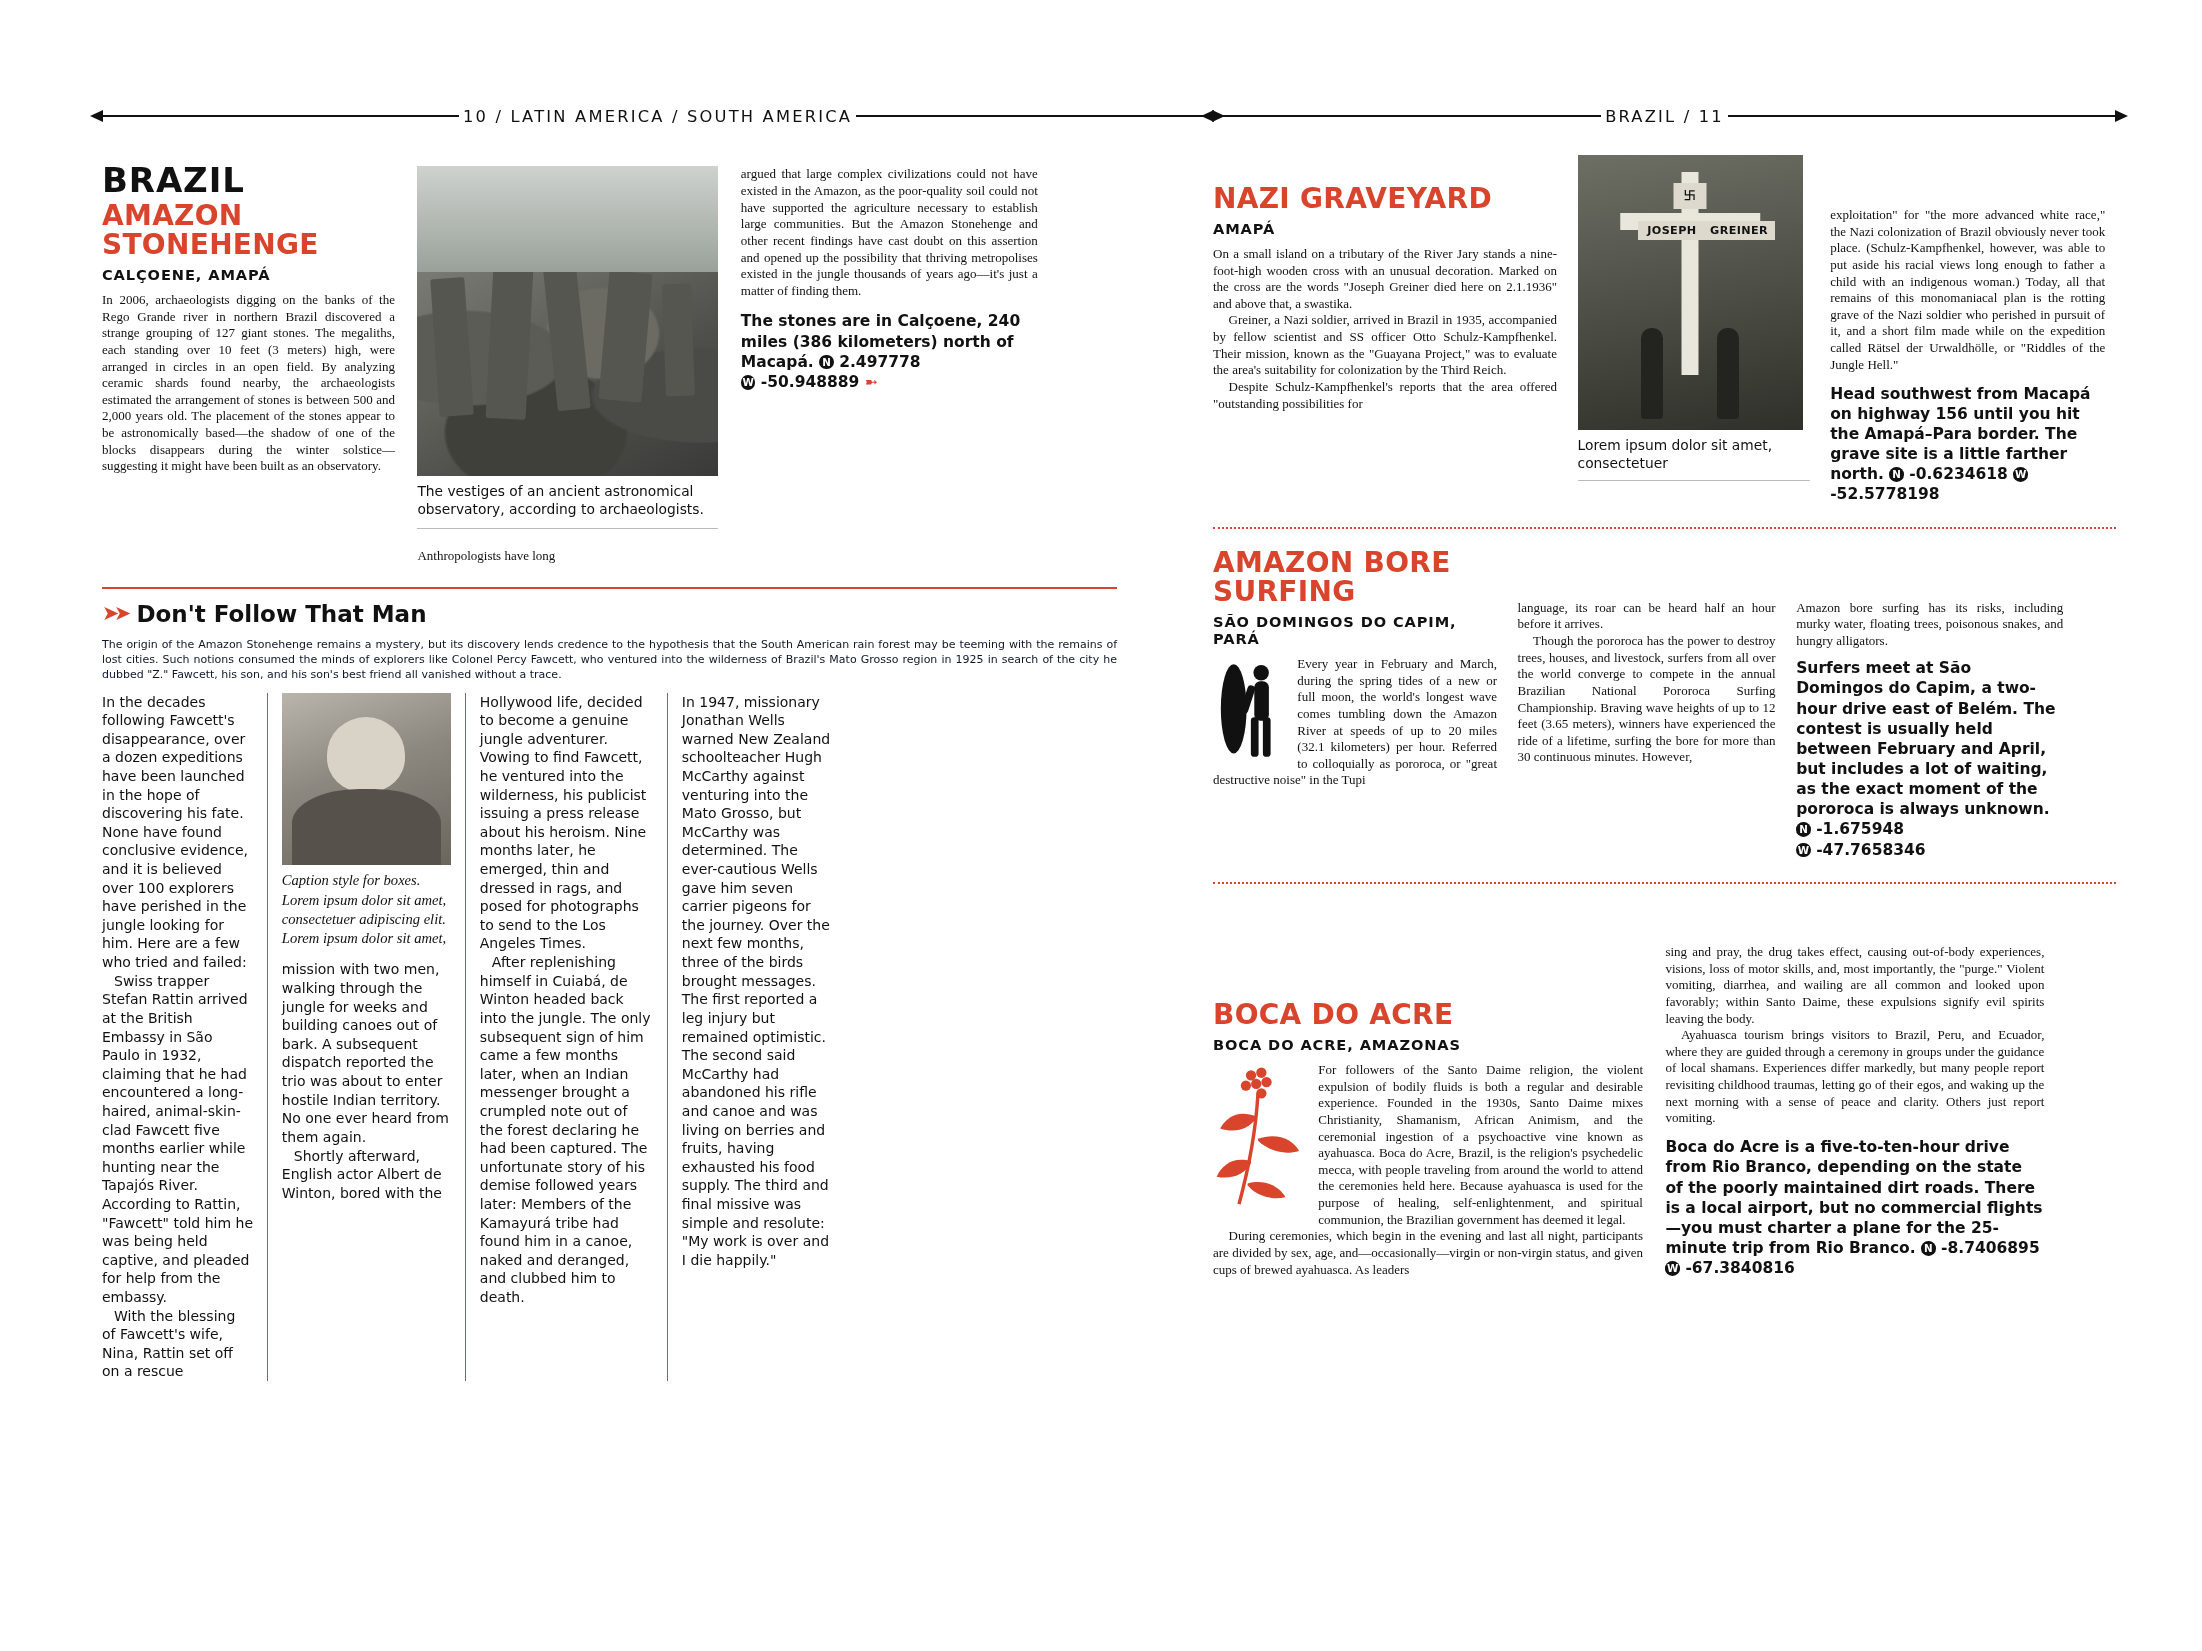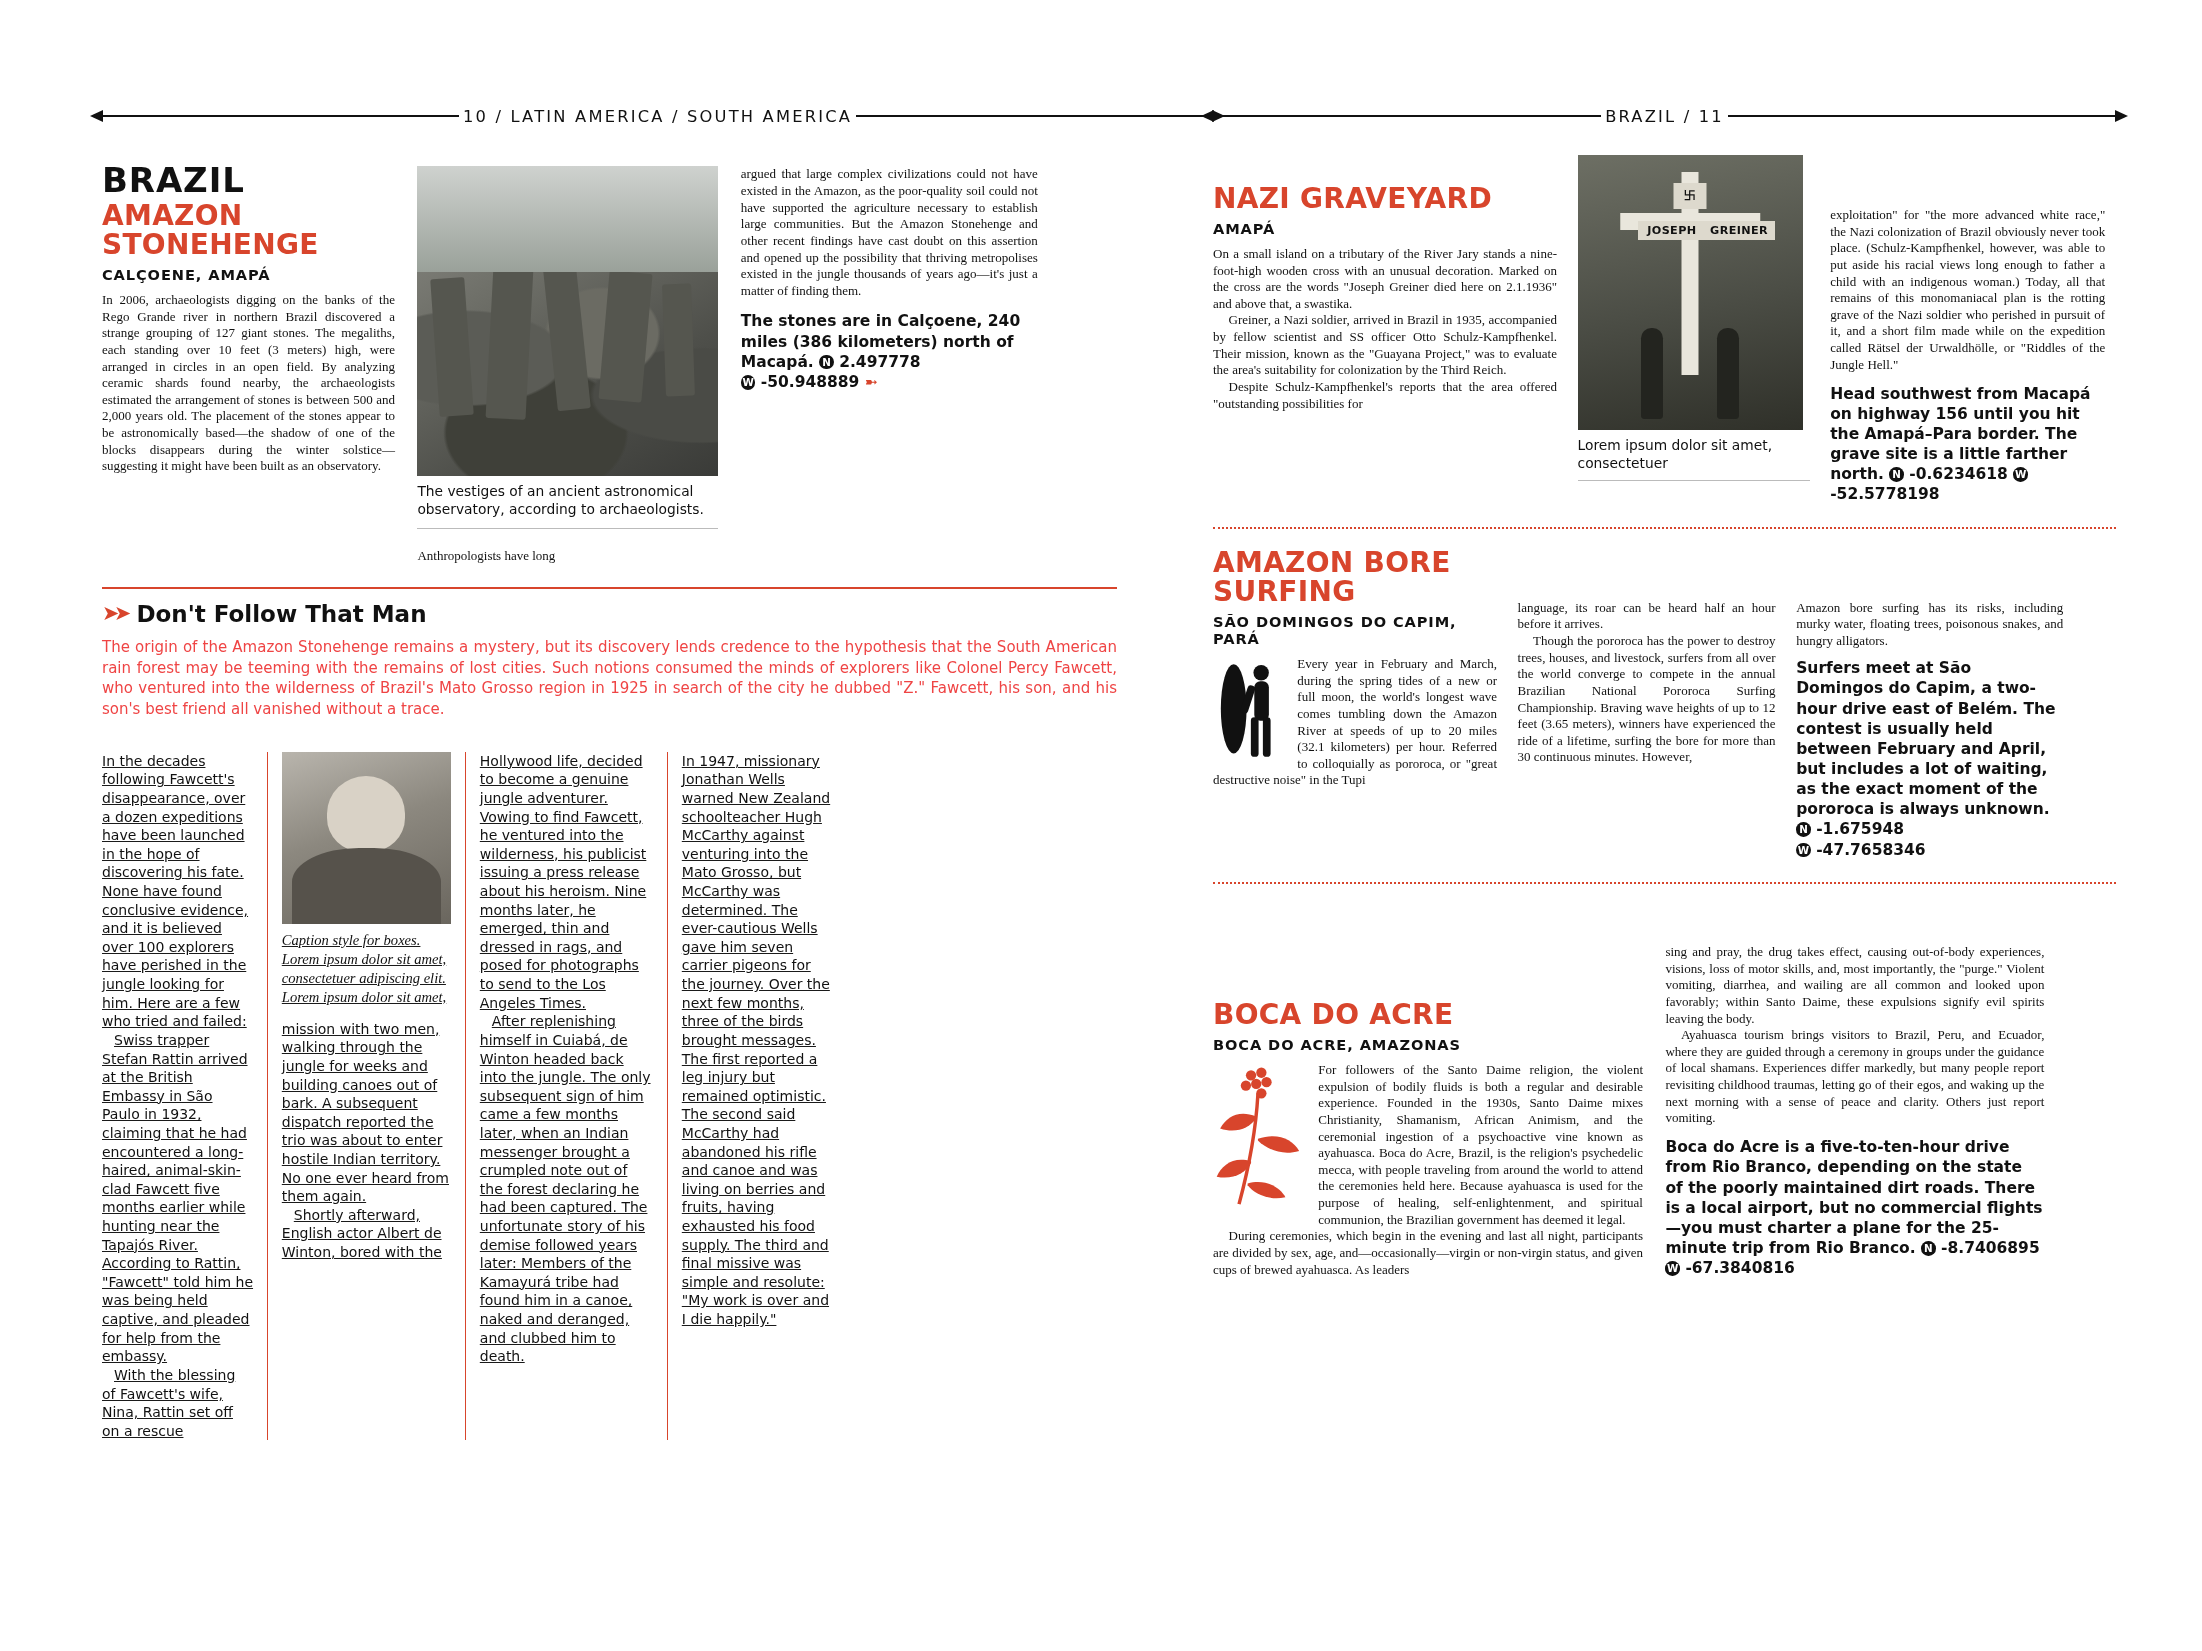--- a/index.html
+++ b/index.html
@@ -245,29 +245,28 @@
     gap: 10.3px;
   }
   .arrow-glyph {
     color: #d8452c;
     font-size: 20.6px;
     line-height: 1;
     letter-spacing: -5.2px;
   }
   .sidebar-intro {
     font-family: "DejaVu Sans", sans-serif;
-    font-size: 15px;
+    font-size: 11px;
     line-height: 1.38;
-    color: #ef4444;
+    color: #0f172a;
     text-align: justify;
   }
   .sb-cols {
     display: flex;
-    margin-top: 32px;
-    text-decoration: underline;
+    margin-top: 10px;
   }
   .sb-col {
     font-family: "DejaVu Sans", sans-serif;
     font-size: 14px;
     line-height: 1.33;
     color: #111;
     box-sizing: border-box;
   }
   .sb-col p { margin: 0; }
   .sb-col p + p { text-indent: 12px; }

